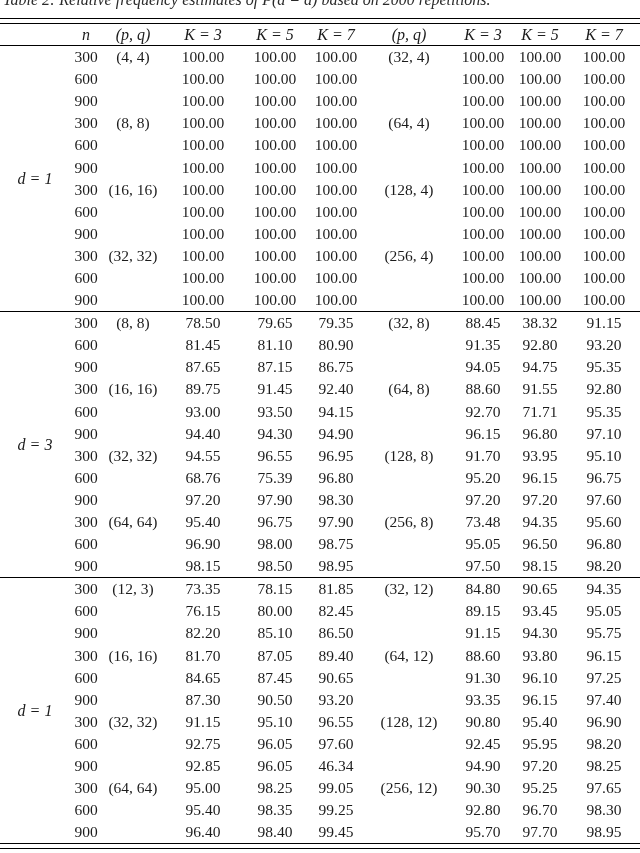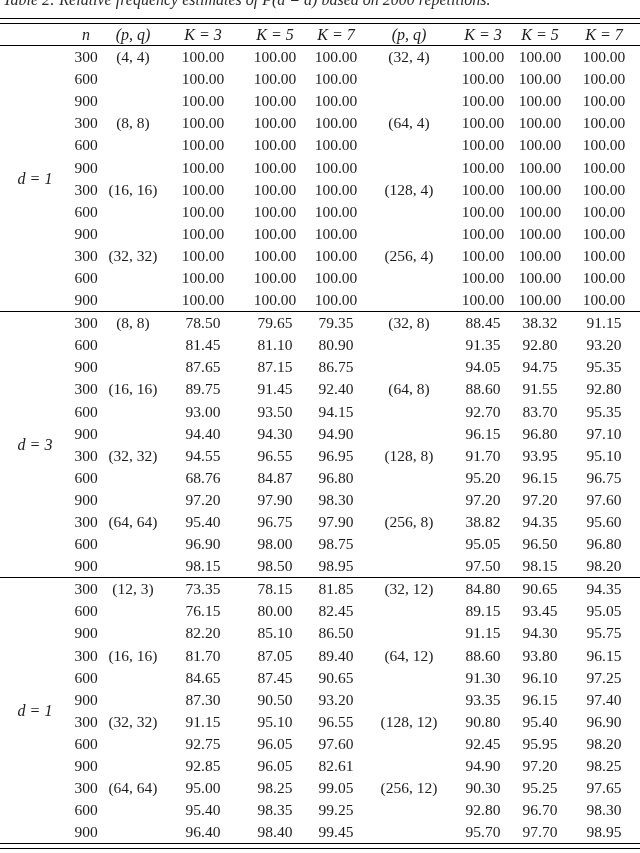--- a/index.html
+++ b/index.html
@@ -293,21 +293,21 @@
           <td>92.80</td>
         </tr>
         <tr>
           <td>600</td>
           <td></td>
           <td>93.00</td>
           <td>93.50</td>
           <td>94.15</td>
           <td></td>
           <td>92.70</td>
-          <td>83.70</td>
+          <td>71.71</td>
           <td>95.35</td>
         </tr>
         <tr>
           <td>900</td>
           <td></td>
           <td>94.40</td>
           <td>94.30</td>
           <td>94.90</td>
           <td></td>
           <td>96.15</td>
@@ -322,21 +322,21 @@
           <td>96.95</td>
           <td>(128, 8)</td>
           <td>91.70</td>
           <td>93.95</td>
           <td>95.10</td>
         </tr>
         <tr>
           <td>600</td>
           <td></td>
           <td>68.76</td>
-          <td>84.87</td>
+          <td>75.39</td>
           <td>96.80</td>
           <td></td>
           <td>95.20</td>
           <td>96.15</td>
           <td>96.75</td>
         </tr>
         <tr>
           <td>900</td>
           <td></td>
           <td>97.20</td>
@@ -347,21 +347,21 @@
           <td>97.20</td>
           <td>97.60</td>
         </tr>
         <tr>
           <td>300</td>
           <td>(64, 64)</td>
           <td>95.40</td>
           <td>96.75</td>
           <td>97.90</td>
           <td>(256, 8)</td>
-          <td>38.82</td>
+          <td>73.48</td>
           <td>94.35</td>
           <td>95.60</td>
         </tr>
         <tr>
           <td>600</td>
           <td></td>
           <td>96.90</td>
           <td>98.00</td>
           <td>98.75</td>
           <td></td>
@@ -467,21 +467,21 @@
           <td></td>
           <td>92.45</td>
           <td>95.95</td>
           <td>98.20</td>
         </tr>
         <tr>
           <td>900</td>
           <td></td>
           <td>92.85</td>
           <td>96.05</td>
-          <td>82.61</td>
+          <td>46.34</td>
           <td></td>
           <td>94.90</td>
           <td>97.20</td>
           <td>98.25</td>
         </tr>
         <tr>
           <td>300</td>
           <td>(64, 64)</td>
           <td>95.00</td>
           <td>98.25</td>

